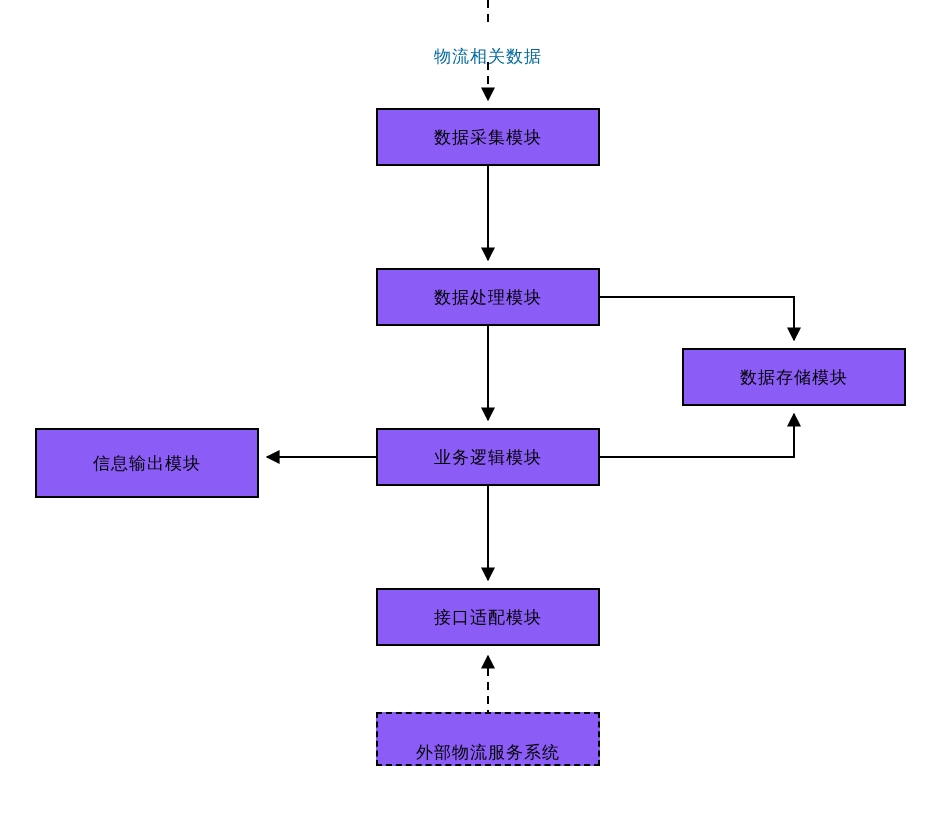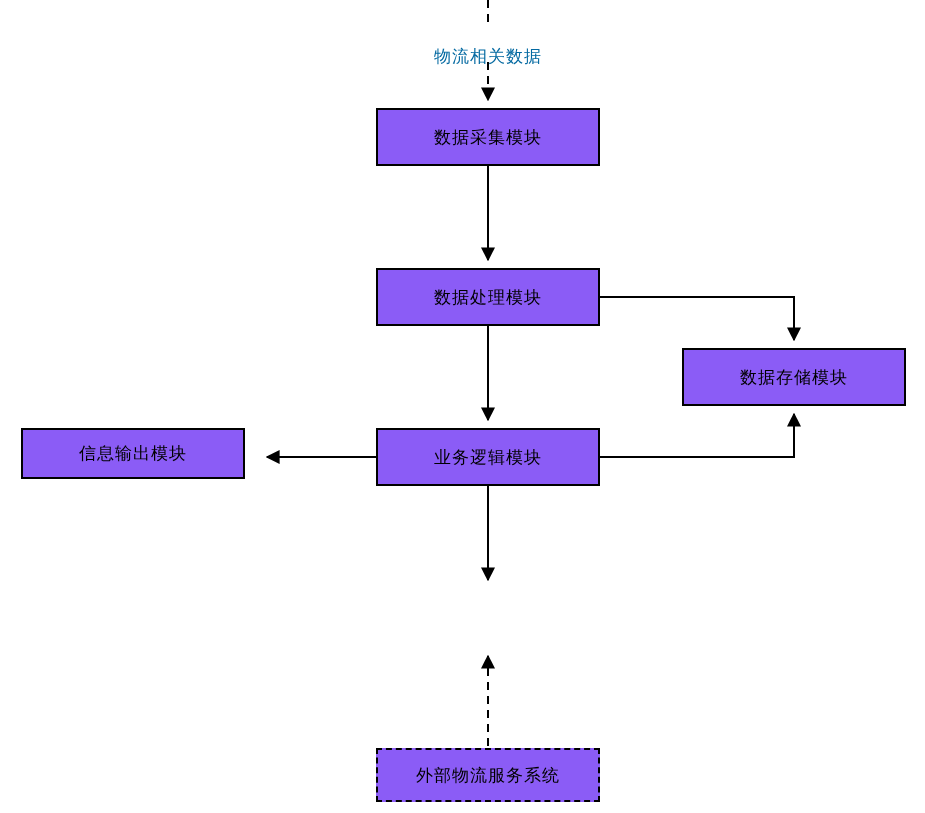--- a/index.html
+++ b/index.html
@@ -109,22 +109,25 @@
   </div>
 
   <div class="node" style="left:376px; top:428px; width:224px; height:58px;">
     <span>业务逻辑模块</span>
   </div>
 
   <div class="node" style="left:682px; top:348px; width:224px; height:58px;">
     <span>数据存储模块</span>
   </div>
 
-  <div class="node" style="left:21px; top:428px; width:224px; height:51px;justify-content:center;">
+  <div class="node" style="left:35px; top:428px; width:224px; height:70px;justify-content:center;">
     <span>信息输出模块</span>
   </div>
 
+  <div class="node" style="left:376px; top:588px; width:224px; height:58px;">
+    <span>接口适配模块</span>
+  </div>
 
-  <div class="node dashed" style="left:376px; top:748px; width:224px; height:54px;">
+  <div class="node dashed" style="left:376px; top:712px; width:224px; height:54px;align-items:flex-end;">
     <span>外部物流服务系统</span>
   </div>
 
 </div>
 
 </body></html>

